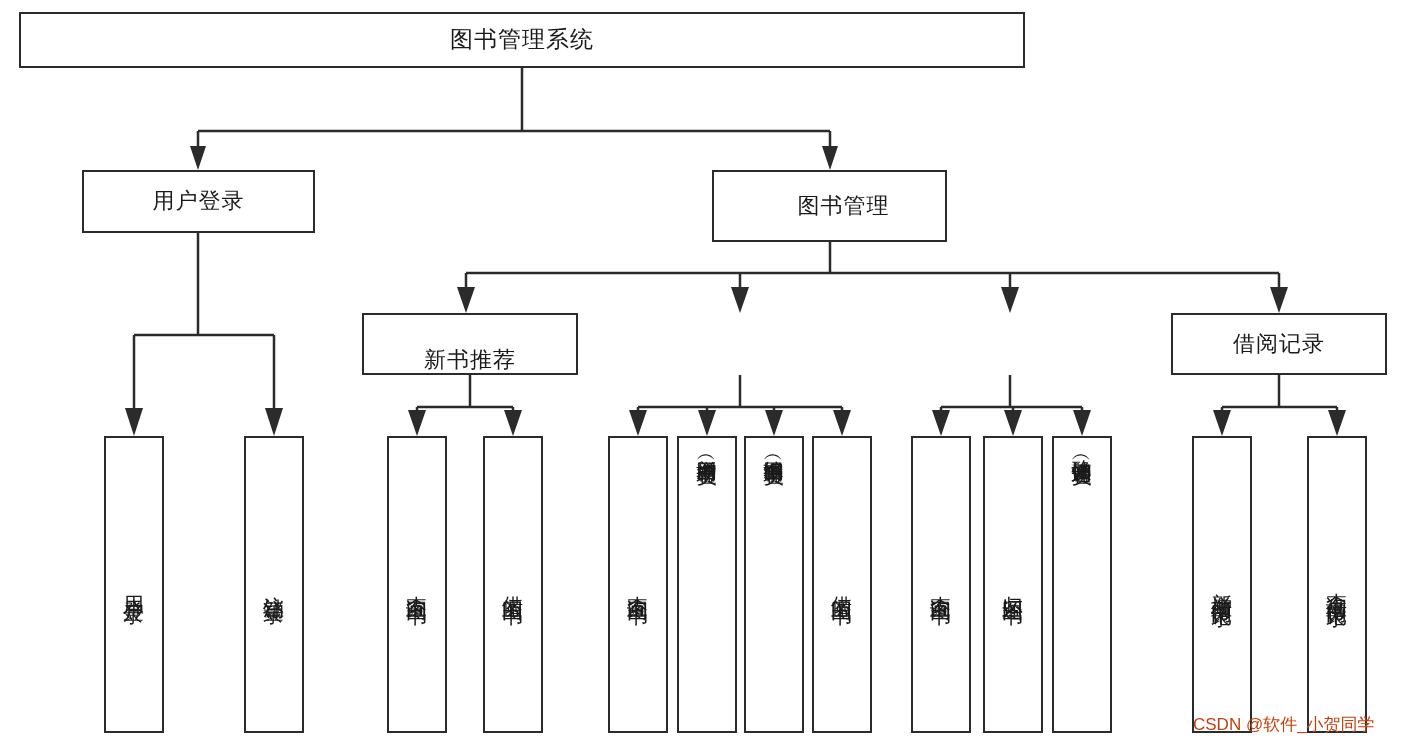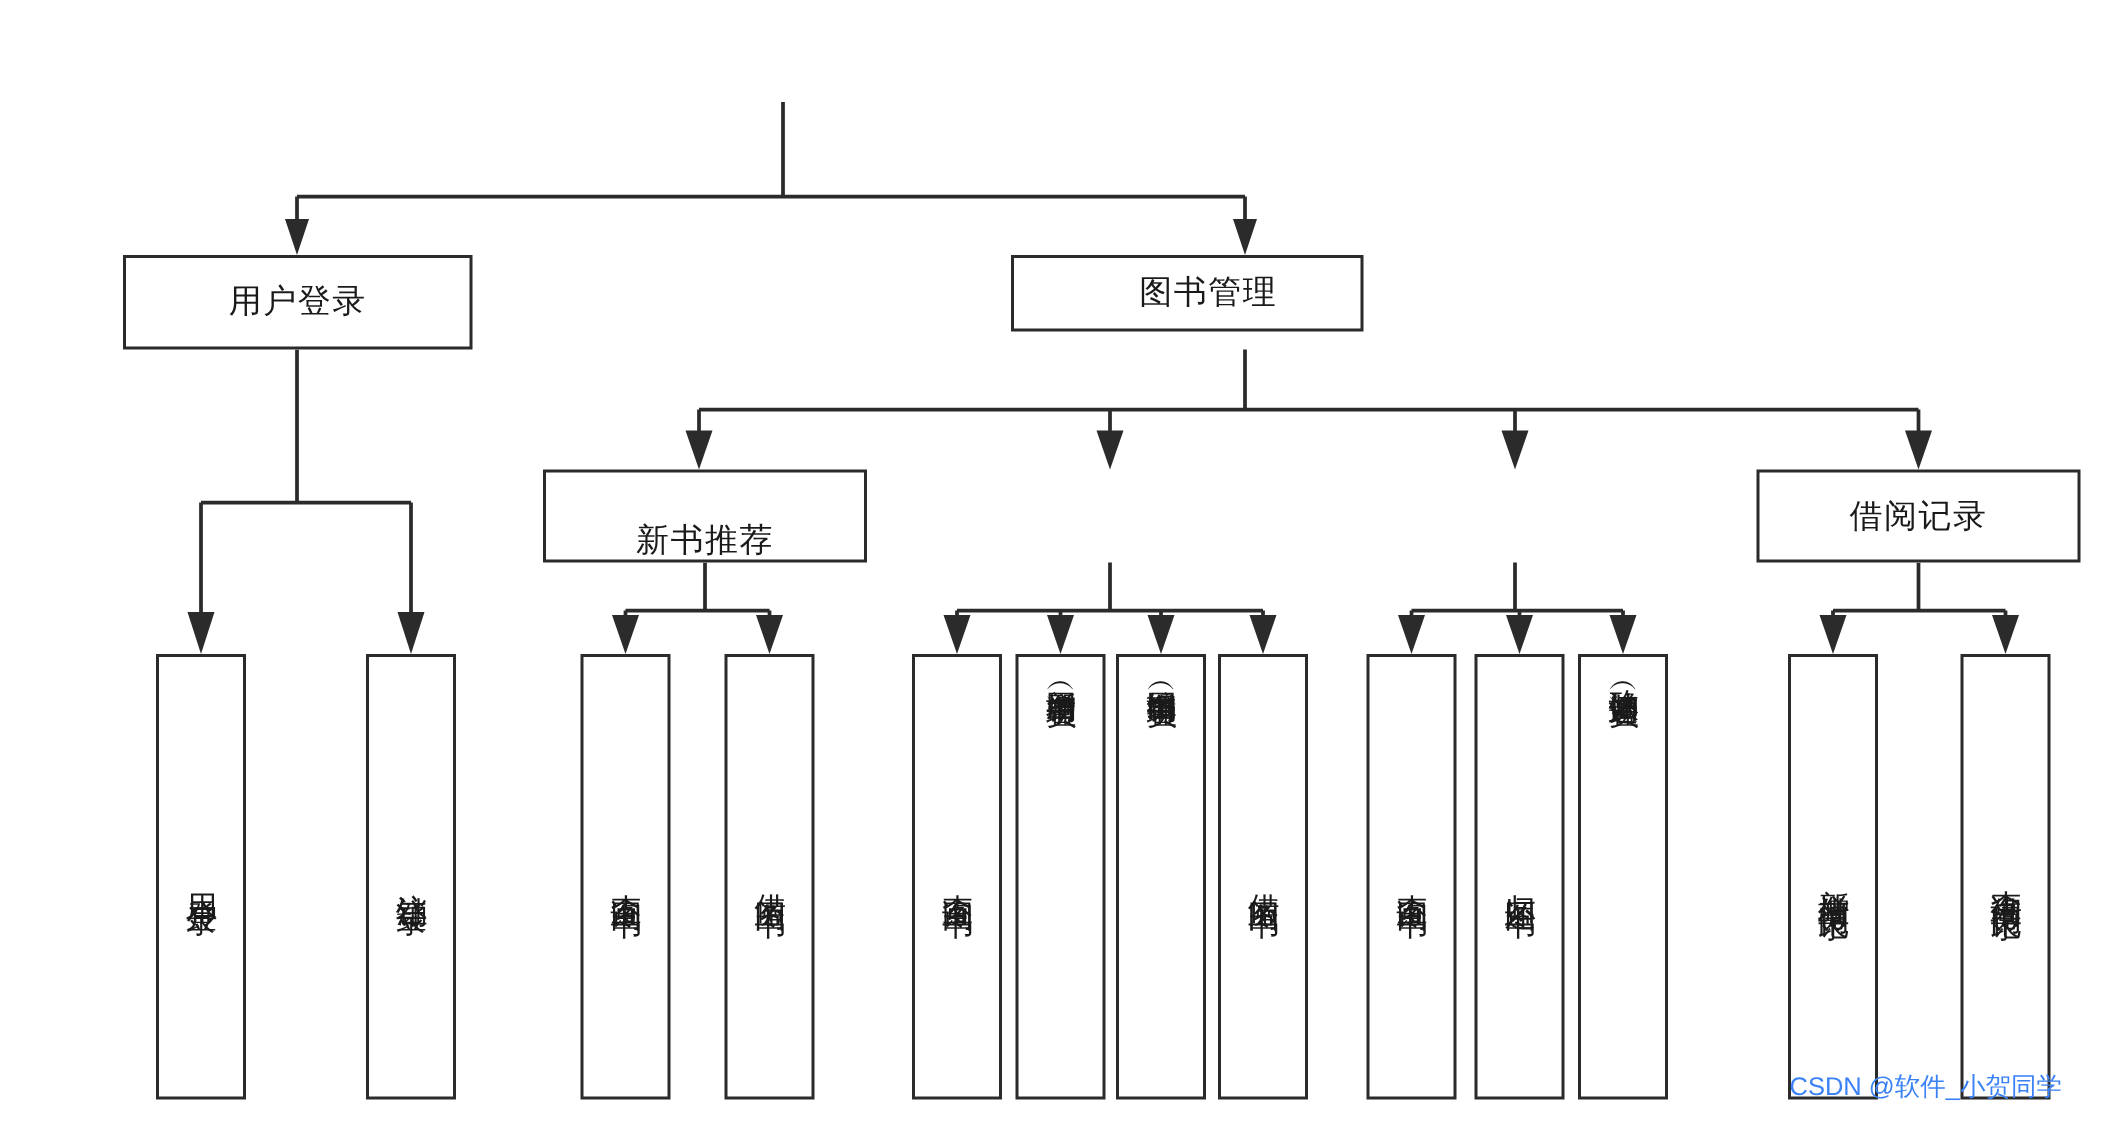--- a/index.html
+++ b/index.html
@@ -74,21 +74,21 @@
   .link-line {
     stroke: #2b2b2b;
     stroke-width: 2.5;
     fill: none;
   }
   .arrow-head {
     fill: #2b2b2b;
   }
   .watermark {
     position: absolute;
-    color: #3b82f6;
+    color: #c2410c;
     font-size: 17px;
     white-space: nowrap;
     user-select: none;
   }
 </style>
 </head>
 <body>
 
 <div id="canvas">
 
@@ -172,25 +172,28 @@
     <g>
       <path class="link-line" d="M 1279 375 L 1279 407"></path>
       <path class="link-line" d="M 1222 407 L 1337 407"></path>
       <path class="link-line" d="M 1222 407 L 1222 414"></path>
       <path class="arrow-head" d="M 1222 436 L 1213 410 L 1231 410 Z"></path>
       <path class="link-line" d="M 1337 407 L 1337 414"></path>
       <path class="arrow-head" d="M 1337 436 L 1328 410 L 1346 410 Z"></path>
     </g>
   </svg>
 
+  <div class="node horiz root" style="left:19px; top:12px; width:1006px; height:56px;">
+    <span class="node-label">图书管理系统</span>
+  </div>
 
   <div class="node horiz" style="left:82px; top:170px; width:233px; height:63px;">
     <span class="node-label">用户登录</span>
   </div>
-  <div class="node horiz" style="left:674px; top:170px; width:235px; height:51px;padding-left:28px;">
+  <div class="node horiz" style="left:712px; top:170px; width:235px; height:72px;padding-left:28px;">
     <span class="node-label">图书管理</span>
   </div>
 
   <div class="node horiz" style="left:362px; top:313px; width:216px; height:62px;align-items:flex-end;">
     <span class="node-label">新书推荐</span>
   </div>
   <div class="node horiz" style="left:1171px; top:313px; width:216px; height:62px;">
     <span class="node-label">借阅记录</span>
   </div>
 

